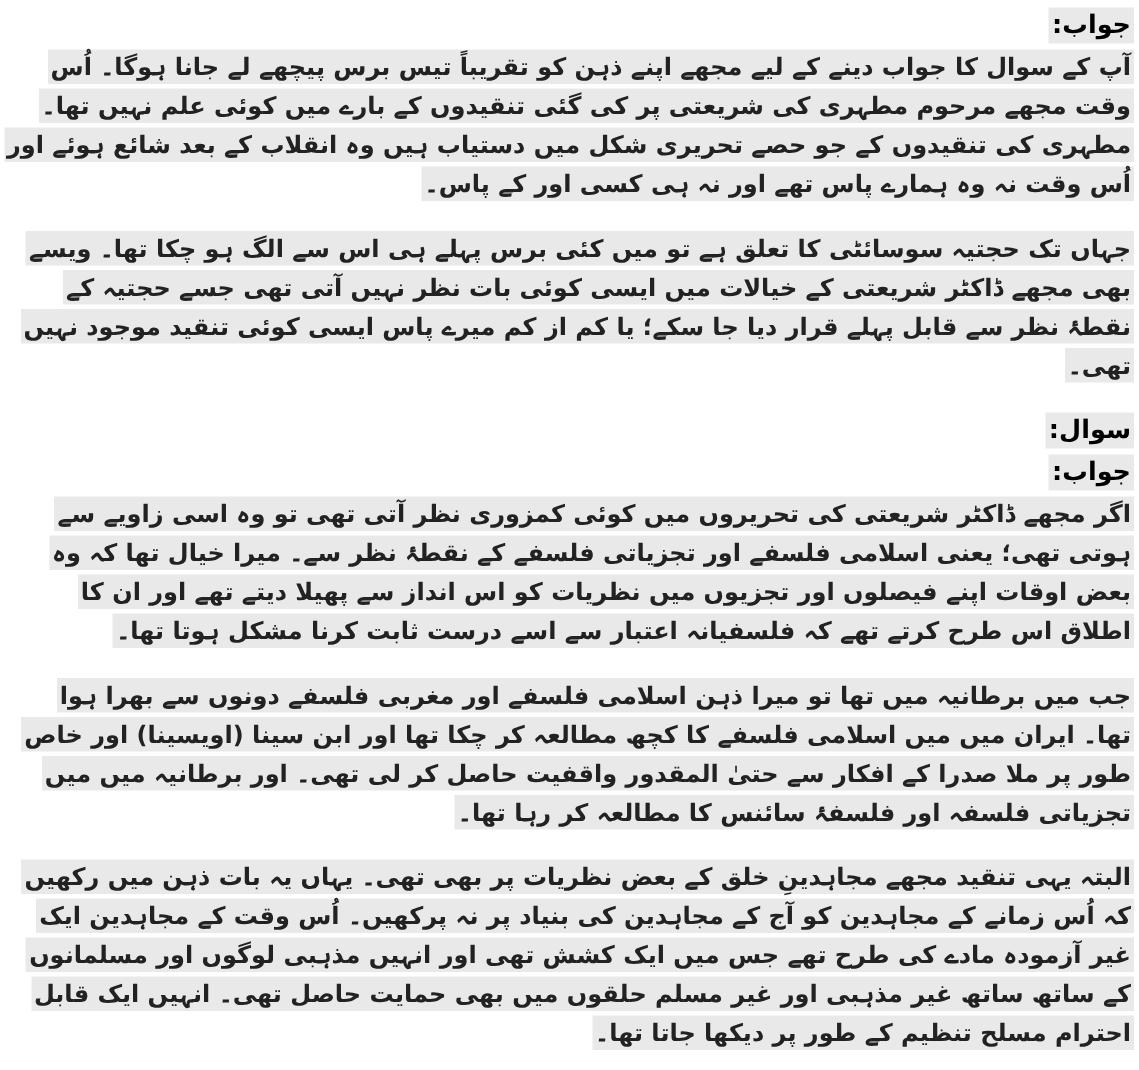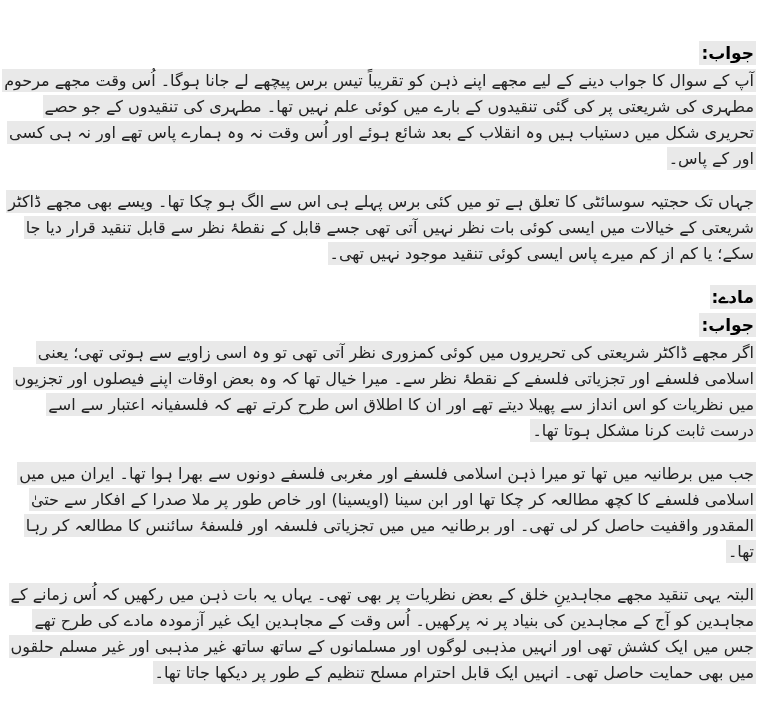--- a/index.html
+++ b/index.html
@@ -14,24 +14,24 @@
   }
   .doc {
     direction: rtl;
     unicode-bidi: embed;
     text-align: right;
     padding: 4px 3px 6px 3px;
     font-family: "DejaVu Sans", "Liberation Sans", sans-serif;
     font-size: 16px;
     line-height: 26px;
     color: var(--text-color, #222222);
-    margin-top: 36px;
   }
   .para {
     margin: 0 0 17px 0;
+    font-weight: bold;
   }
   .para:last-child {
     margin-bottom: 0;
   }
   .heading {
     font-weight: bold;
     font-size: 17px;
     line-height: 26px;
     color: var(--heading-color, #000000);
     margin: 0 0 2px 0;
@@ -45,23 +45,23 @@
 </style>
 </head>
 <body>
 
 <div class="doc">
 
   <div class="heading"><span class="hl">جواب:</span></div>
 
   <p class="para"><span class="hl">آپ کے سوال کا جواب دینے کے لیے مجھے اپنے ذہن کو تقریباً تیس برس پیچھے لے جانا ہوگا۔ اُس وقت مجھے مرحوم مطہری کی شریعتی پر کی گئی تنقیدوں کے بارے میں کوئی علم نہیں تھا۔ مطہری کی تنقیدوں کے جو حصے تحریری شکل میں دستیاب ہیں وہ انقلاب کے بعد شائع ہوئے اور اُس وقت نہ وہ ہمارے پاس تھے اور نہ ہی کسی اور کے پاس۔</span></p>
 
-  <p class="para"><span class="hl">جہاں تک حجتیہ سوسائٹی کا تعلق ہے تو میں کئی برس پہلے ہی اس سے الگ ہو چکا تھا۔ ویسے بھی مجھے ڈاکٹر شریعتی کے خیالات میں ایسی کوئی بات نظر نہیں آتی تھی جسے قابل کے نقطۂ نظر سے قابل تنقید قرار دیا جا سکے؛ یا کم از کم میرے پاس ایسی کوئی تنقید موجود نہیں تھی۔</span></p>
+  <p class="para"><span class="hl">جہاں تک حجتیہ سوسائٹی کا تعلق ہے تو میں کئی برس پہلے ہی اس سے الگ ہو چکا تھا۔ ویسے بھی مجھے ڈاکٹر شریعتی کے خیالات میں ایسی کوئی بات نظر نہیں آتی تھی جسے حجتیہ کے نقطۂ نظر سے قابل پہلے قرار دیا جا سکے؛ یا کم از کم میرے پاس ایسی کوئی تنقید موجود نہیں تھی۔</span></p>
 
-  <div class="heading"><span class="hl">مادے:</span></div>
+  <div class="heading"><span class="hl">سوال:</span></div>
 
 
   <div class="heading"><span class="hl">جواب:</span></div>
 
   <p class="para"><span class="hl">اگر مجھے ڈاکٹر شریعتی کی تحریروں میں کوئی کمزوری نظر آتی تھی تو وہ اسی زاویے سے ہوتی تھی؛ یعنی اسلامی فلسفے اور تجزیاتی فلسفے کے نقطۂ نظر سے۔ میرا خیال تھا کہ وہ بعض اوقات اپنے فیصلوں اور تجزیوں میں نظریات کو اس انداز سے پھیلا دیتے تھے اور ان کا اطلاق اس طرح کرتے تھے کہ فلسفیانہ اعتبار سے اسے درست ثابت کرنا مشکل ہوتا تھا۔</span></p>
 
   <p class="para"><span class="hl">جب میں برطانیہ میں تھا تو میرا ذہن اسلامی فلسفے اور مغربی فلسفے دونوں سے بھرا ہوا تھا۔ ایران میں میں اسلامی فلسفے کا کچھ مطالعہ کر چکا تھا اور ابن سینا (اویسینا) اور خاص طور پر ملا صدرا کے افکار سے حتیٰ المقدور واقفیت حاصل کر لی تھی۔ اور برطانیہ میں میں تجزیاتی فلسفہ اور فلسفۂ سائنس کا مطالعہ کر رہا تھا۔</span></p>
 
   <p class="para"><span class="hl">البتہ یہی تنقید مجھے مجاہدینِ خلق کے بعض نظریات پر بھی تھی۔ یہاں یہ بات ذہن میں رکھیں کہ اُس زمانے کے مجاہدین کو آج کے مجاہدین کی بنیاد پر نہ پرکھیں۔ اُس وقت کے مجاہدین ایک غیر آزمودہ مادے کی طرح تھے جس میں ایک کشش تھی اور انہیں مذہبی لوگوں اور مسلمانوں کے ساتھ ساتھ غیر مذہبی اور غیر مسلم حلقوں میں بھی حمایت حاصل تھی۔ انہیں ایک قابل احترام مسلح تنظیم کے طور پر دیکھا جاتا تھا۔</span></p>
 

